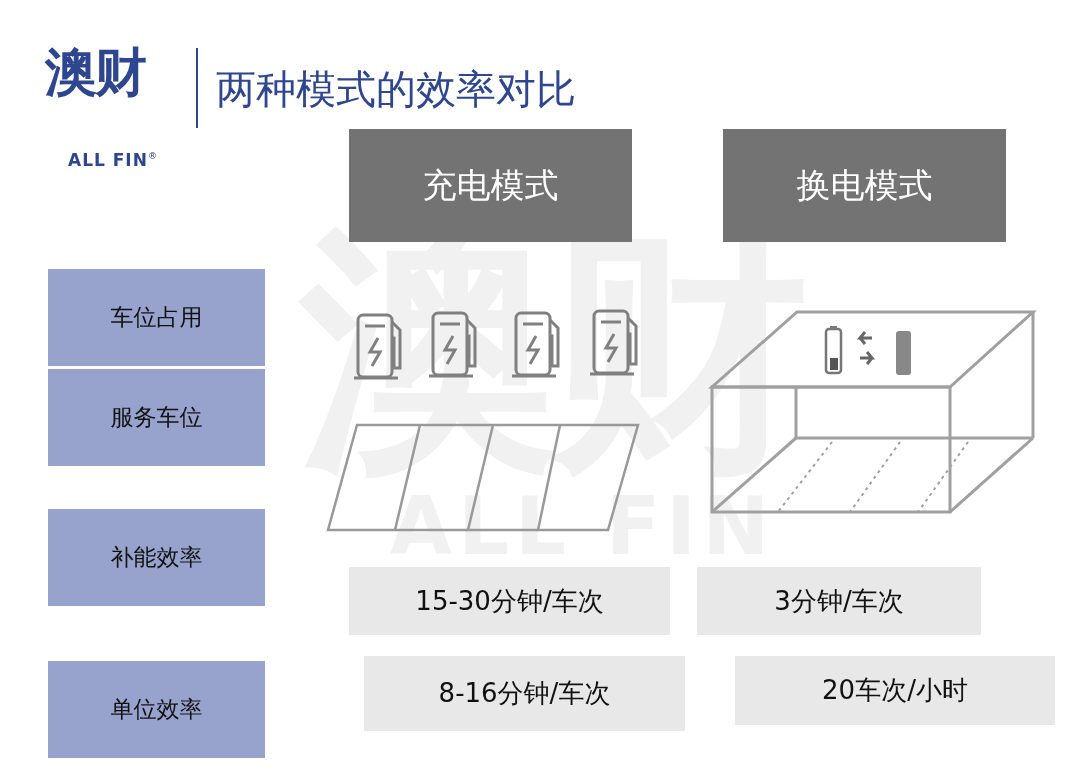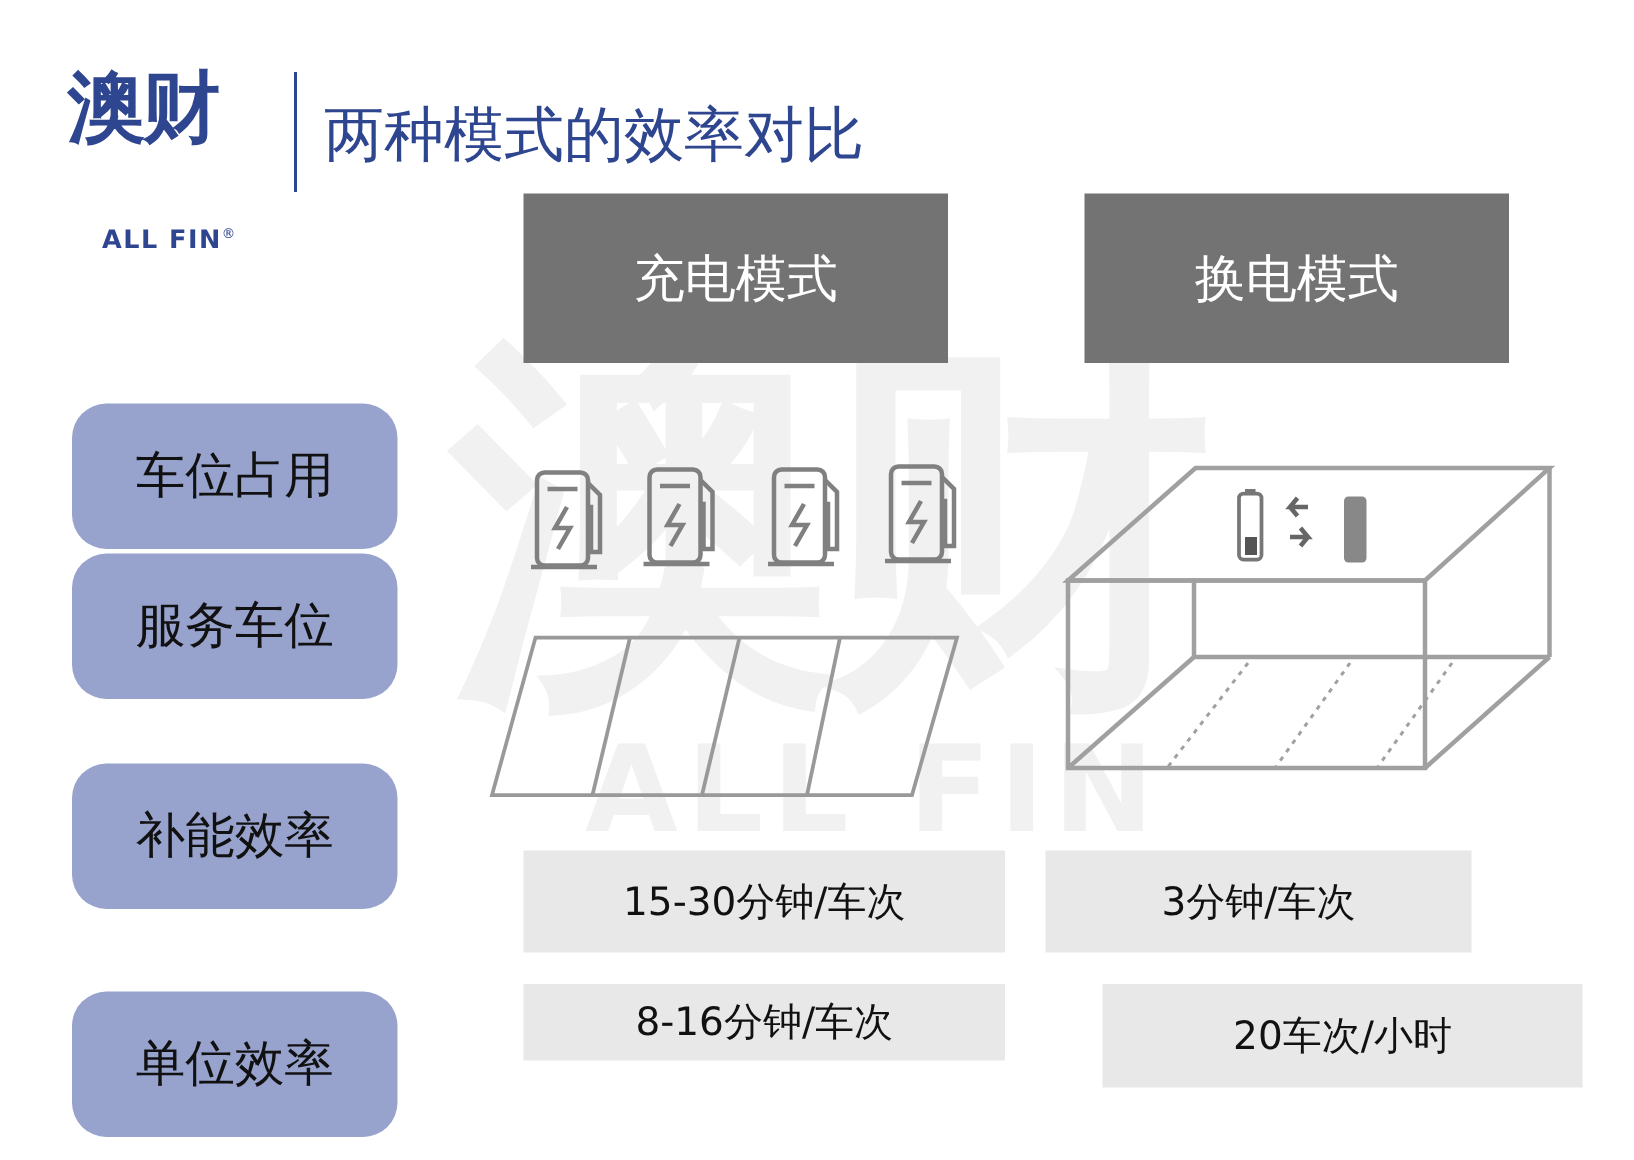--- a/index.html
+++ b/index.html
@@ -5,22 +5,22 @@
   html, body { margin:0; padding:0; }
   body { width:1089px; height:773px; background:#ffffff; position:relative; overflow:hidden;
          font-family: "DejaVu Sans", "Liberation Sans", sans-serif; }
   .abs { position:absolute; }
   .logo-cn { left:45px; top:42px; font-size:52px; font-weight:bold; color:#2e4590; letter-spacing:-2px; line-height:60px; }
   .logo-en { left:68px; top:106px; font-size:17px; font-weight:bold; color:#2e4590; letter-spacing:1px;margin-top:44px; }
   .logo-en sup { font-size:9px; font-weight:normal; }
   .divider { left:196px; top:48px; width:2px; height:80px; background:#2e4590; }
   .title { left:216px; top:62px; font-size:40px; color:#2e4590; }
   .mode-header { background:#737373; color:#ffffff; font-size:34px; display:flex; align-items:center; justify-content:center; }
-  .row-label { left:48px; width:217px; height:97px; background:#97a3cd; color:#111; font-size:33px;
-               display:flex; align-items:center; justify-content:center;border-radius:23px; }
+  .row-label { left:48px; width:217px; height:97px; background:#97a3cd; color:#111; font-size:23px;
+               display:flex; align-items:center; justify-content:center; }
   .cell { background:#e8e8e8; color:#111; font-size:26px; display:flex; align-items:center; justify-content:center; }
   .watermark { left:300px; top:220px; font-size:260px; font-weight:bold; color:#f1f1f1; letter-spacing:-10px; line-height:260px; }
   .watermark-en { left:390px; top:480px; font-size:80px; font-weight:bold; color:#f1f1f1; letter-spacing:6px; }
 </style>
 </head>
 <body>
 
 <div class="abs watermark">澳财</div>
 <div class="abs watermark-en">ALL FIN</div>
 
@@ -96,14 +96,14 @@
     <rect x="130" y="58" width="8" height="12" fill="#555"></rect>
     <rect x="130" y="26" width="7" height="4" fill="#777"></rect>
     <path d="M172 38 h-12 l5 -6 M160 38 l5 6" stroke="#666" stroke-width="3" fill="none"></path>
     <path d="M160 58 h12 l-5 -6 M172 58 l-5 6" stroke="#666" stroke-width="3" fill="none"></path>
     <rect x="196" y="31" width="15" height="44" rx="3" fill="#888"></rect>
   </g>
 </svg>
 
 <div class="abs cell" style="left:349px;top:567px;width:321px;height:68px;">15-30分钟/车次</div>
 <div class="abs cell" style="left:697px;top:567px;width:284px;height:68px;">3分钟/车次</div>
-<div class="abs cell" style="left:349px;top:656px;width:321px;height:51px;">8-16分钟/车次</div>
+<div class="abs cell" style="left:364px;top:656px;width:321px;height:75px;">8-16分钟/车次</div>
 <div class="abs cell" style="left:735px;top:656px;width:320px;height:69px;">20车次/小时</div>
 
 </body></html>

